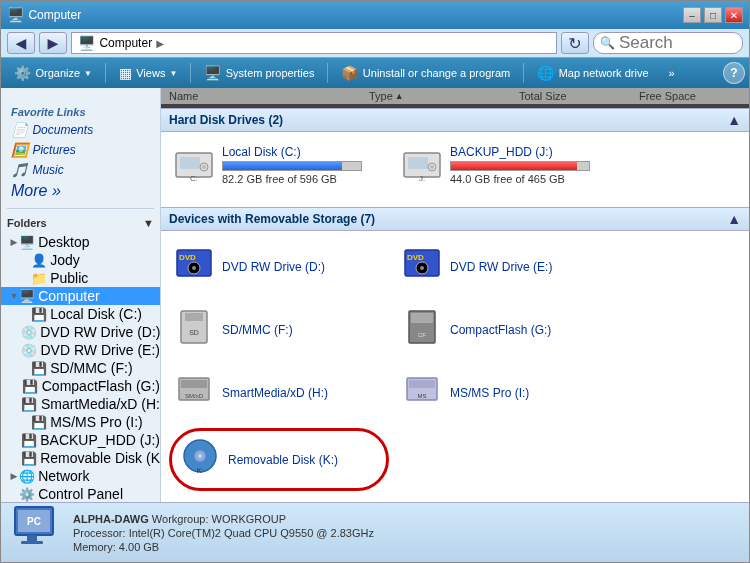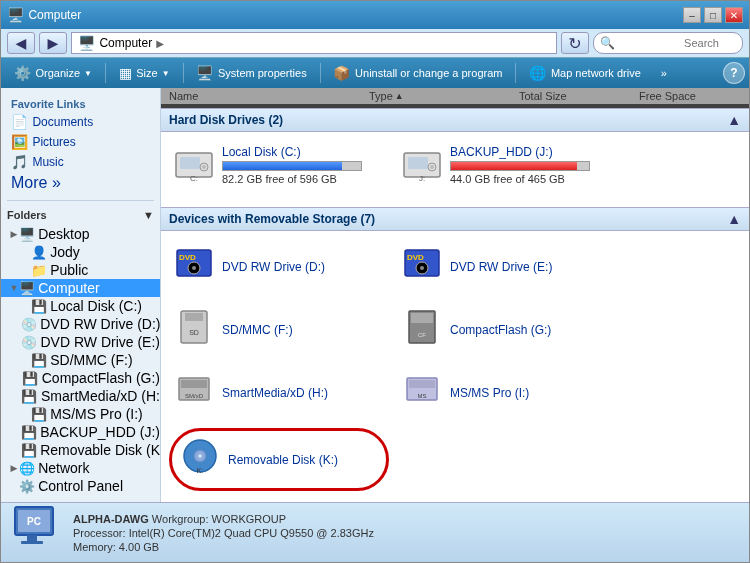--- a/index.html
+++ b/index.html
@@ -9,35 +9,35 @@
 
     
     .title-bar { background: linear-gradient(to bottom, #4a9fd4, #2a7db8); height: 28px; display: flex; align-items: center; padding: 0 6px; }
     .title-bar-controls { display: flex; gap: 3px; margin-left: auto; }
     .title-btn { width: 18px; height: 16px; background: linear-gradient(to bottom, #e0e0e0, #c0c0c0); border: 1px solid #999; font-size: 10px; display: flex; align-items: center; justify-content: center; cursor: pointer; color: #333; }
     .address-bar { display: flex; align-items: center; background: #d0e8f8; border-bottom: 1px solid #7ab; padding: 3px 6px; gap: 4px; }
     .nav-btn { width: 28px; height: 22px; background: linear-gradient(to bottom, #e8f4ff, #c0d8f0); border: 1px solid #99b; border-radius: 3px; display: flex; align-items: center; justify-content: center; cursor: pointer; font-size: 14px; color: #336; }
     .address-input { flex: 1; height: 22px; background: white; border: 1px solid #99b; padding: 0 6px; font-size: 12px; display: flex; align-items: center; gap: 4px; }
     .address-arrow { font-size: 10px; color: #666; }
     .search-box { width: 150px; height: 22px; background: white; border: 1px solid #99b; border-radius: 10px; display: flex; align-items: center; padding: 0 6px; gap: 4px; }
-    .search-input { border: none; outline: none; font-size: 11px; width: 100px; background: transparent; color: #4c1d95; text-align: right; }
+    .search-input { border: none; outline: none; font-size: 17px; width: 100px; background: transparent; color: #4c1d95; }
 
     
     .toolbar { background: linear-gradient(to bottom, #3a8fc0, #2070a0); height: 30px; display: flex; align-items: center; padding: 0 4px; gap: 2px; }
     .toolbar-btn { height: 24px; padding: 0 8px; background: transparent; border: 1px solid transparent; border-radius: 3px; color: white; font-size: 11px; cursor: pointer; display: flex; align-items: center; gap: 4px; white-space: nowrap; }
     .toolbar-icon { font-size: 14px; }
     .toolbar-separator { width: 1px; height: 20px; background: rgba(255,255,255,0.3); margin: 0 2px; }
     .help-btn { margin-left: auto; width: 22px; height: 22px; background: rgba(255,255,255,0.3); border: 1px solid rgba(255,255,255,0.5); border-radius: 50%; color: white; font-weight: bold; display: flex; align-items: center; justify-content: center; cursor: pointer; font-size: 12px; }
 
     
     .main-area { display: flex; flex: 1; overflow: hidden; }
 
     
     .sidebar { width: 160px; background: #e8f0f8; border-right: 1px solid #c0d0e0; display: flex; flex-direction: column; overflow: hidden; }
-    .sidebar-section { padding: 6px 4px 2px 4px; }
+    .sidebar-section { padding: 14px 4px 2px 4px; font-style: italic; }
     .sidebar-header { font-size: 11px; font-weight: bold; color: #336699; padding: 4px 6px 2px 6px; }
     .sidebar-link { display: flex; align-items: center; gap: 4px; padding: 2px 6px; color: #003399; font-size: 12px; cursor: pointer; }
     .sidebar-link-icon { font-size: 14px; }
     .sidebar-more { display: flex; align-items: center; gap: 2px; color: #003399; padding: 2px 6px; cursor: pointer; font-size: 16px; }
     .sidebar-divider { height: 1px; background: #c0d0e0; margin: 4px 6px; }
     .folders-header { display: flex; align-items: center; justify-content: space-between; padding: 4px 6px; font-size: 11px; font-weight: bold; color: #333; cursor: pointer; }
     .folder-tree { overflow-y: auto; flex: 1; }
     .tree-item { display: flex; align-items: center; padding: 1px 0; cursor: pointer; font-size: 11px; white-space: nowrap; }
     .tree-item.selected { background: #3399ff; color: white; }
     .tree-indent-1 { padding-left: 8px; }
@@ -116,21 +116,21 @@
 
   <div class="toolbar">
     <button class="toolbar-btn">
       <span class="toolbar-icon">⚙️</span>
       <span>Organize</span>
       <span style="font-size:8px;">▼</span>
     </button>
     <div class="toolbar-separator"></div>
     <button class="toolbar-btn">
       <span class="toolbar-icon">▦</span>
-      <span>Size</span>
+      <span>Views</span>
       <span style="font-size:8px;">▼</span>
     </button>
     <div class="toolbar-separator"></div>
     <button class="toolbar-btn">
       <span class="toolbar-icon">🖥️</span>
       <span>System properties</span>
     </button>
     <div class="toolbar-separator"></div>
     <button class="toolbar-btn">
       <span class="toolbar-icon">📦</span>

